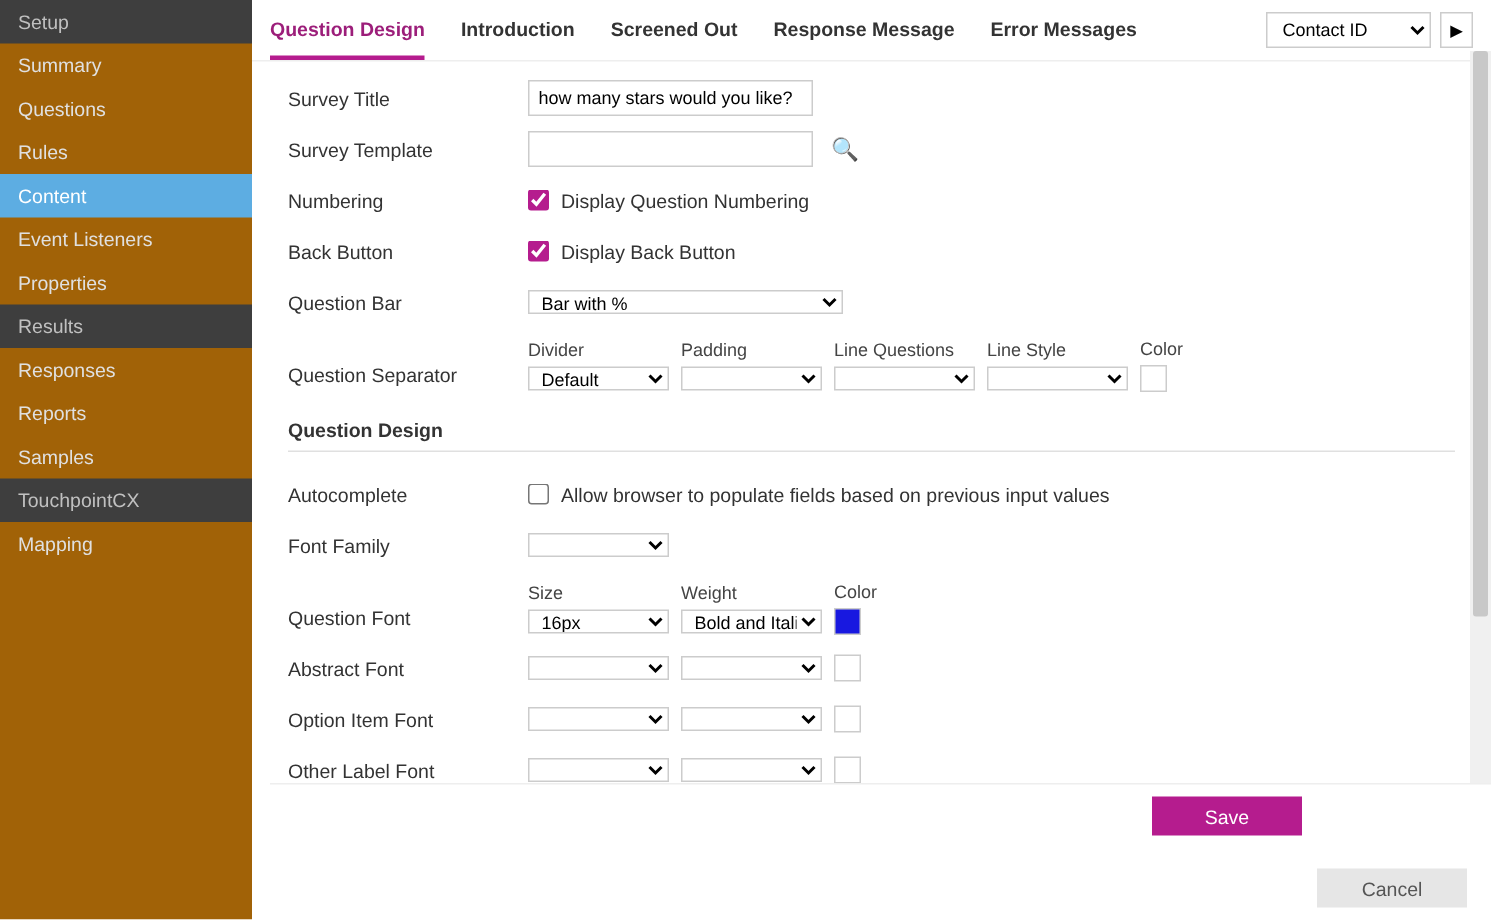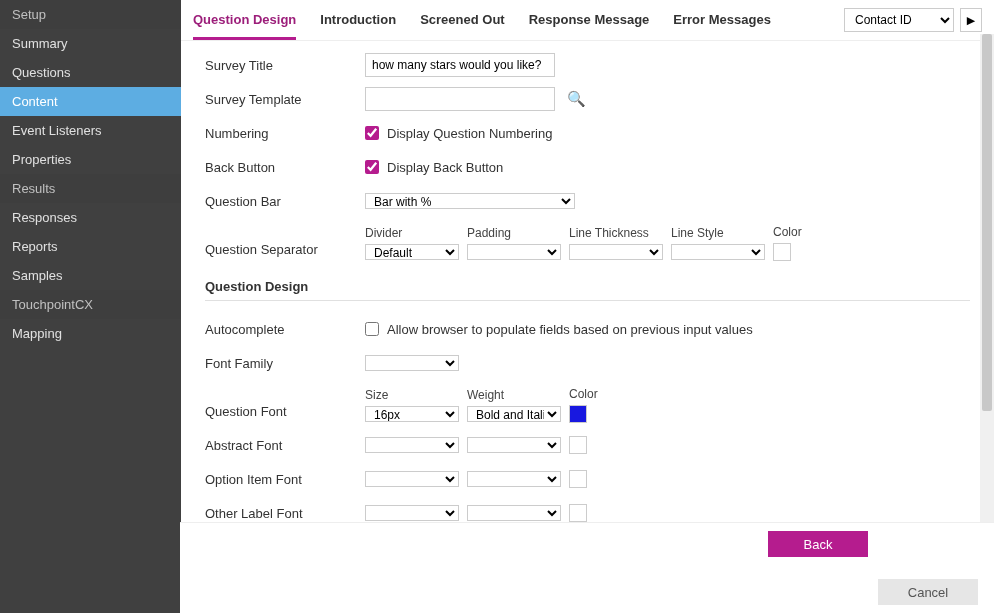--- a/index.html
+++ b/index.html
@@ -1,17 +1,17 @@
 <!DOCTYPE html>
 <html><head>
 <meta charset="utf-8">
 <style>
 * { box-sizing: border-box; margin: 0; padding: 0; font-family: Arial, Helvetica, sans-serif; }
 body { width: 994px; height: 613px; overflow: hidden; background: #fff; display: flex; }
-.sidebar { width: 181px; background: #404040; color: #ddd; font-size: 13px; flex-shrink: 0; }
+.sidebar { width: 168px; background: #a16207; color: #ddd; font-size: 13px; flex-shrink: 0; }
 .sidebar .cat { background: #3e3e3e; padding: 7px 12px; color: #c0c0c0; font-size: 13px; }
 .sidebar .item { padding: 7px 12px; cursor: pointer; color: #e0e0e0; }
 .sidebar .item.active { background: #5dade2; color: #fff; }
 .main { flex: 1; display: flex; flex-direction: column; position: relative; justify-content: flex-end; }
 .topbar { display: flex; align-items: center; padding: 6px 12px 0 12px; border-bottom: 1px solid #eee; }
 .tabs { display: flex; gap: 24px; flex: 1; font-size: 13px; font-weight: bold; color: #333; }
 .tab { padding: 6px 0 10px 0; cursor: pointer; border-bottom: 3px solid transparent; }
 .tab.active { color: #9c1e7a; border-bottom: 3px solid #b51c8e; }
 .top-right { display: flex; align-items: center; gap: 6px; padding-bottom: 6px; }
 .top-right select { font-size: 12px; height: 24px; width: 110px; border: 1px solid #ccc; background: #fff; padding-left:6px; }
@@ -38,20 +38,21 @@
 .scrollbar-fake { position: absolute; right: 0; top: 34px; bottom: 40px; width: 14px; background: #f0f0f0; }
 .scrollbar-thumb { position: absolute; left:2px; right:2px; top: 0; height: 70%; background: #c8c8c8; border-radius: 2px; }
 </style>
 </head>
 <body>
 
 <div class="sidebar">
   <div class="cat">Setup</div>
   <div class="item">Summary</div>
   <div class="item">Questions</div>
+  <div class="item">Rules</div>
   <div class="item active">Content</div>
   <div class="item">Event Listeners</div>
   <div class="item">Properties</div>
   <div class="cat">Results</div>
   <div class="item">Responses</div>
   <div class="item">Reports</div>
   <div class="item">Samples</div>
   <div class="cat">TouchpointCX</div>
   <div class="item">Mapping</div>
 </div>
@@ -118,21 +119,21 @@
       <div class="fields colgroup">
         <div class="col">
           <span class="col-label">Divider</span>
           <select class="sm" style="width:94px"><option>Default</option></select>
         </div>
         <div class="col">
           <span class="col-label">Padding</span>
           <select class="sm" style="width:94px"><option></option></select>
         </div>
         <div class="col">
-          <span class="col-label">Line Thickness</span>
+          <span class="col-label">Line Questions</span>
           <select class="sm" style="width:94px"><option></option></select>
         </div>
         <div class="col">
           <span class="col-label">Line Style</span>
           <select class="sm" style="width:94px"><option></option></select>
         </div>
         <div class="col">
           <span class="col-label">Color</span>
           <span class="swatch" style="background:#fff"></span>
         </div>
@@ -212,15 +213,15 @@
     </div>
 
   </div>
 
   <div class="scrollbar-fake">
     <div class="scrollbar-thumb"></div>
   </div>
 </div>
 
 <div class="footer">
-  <button class="btn save">Back</button>
+  <button class="btn save">Save</button>
   <button class="btn cancel">Cancel</button>
 </div>
 
 </body></html>

